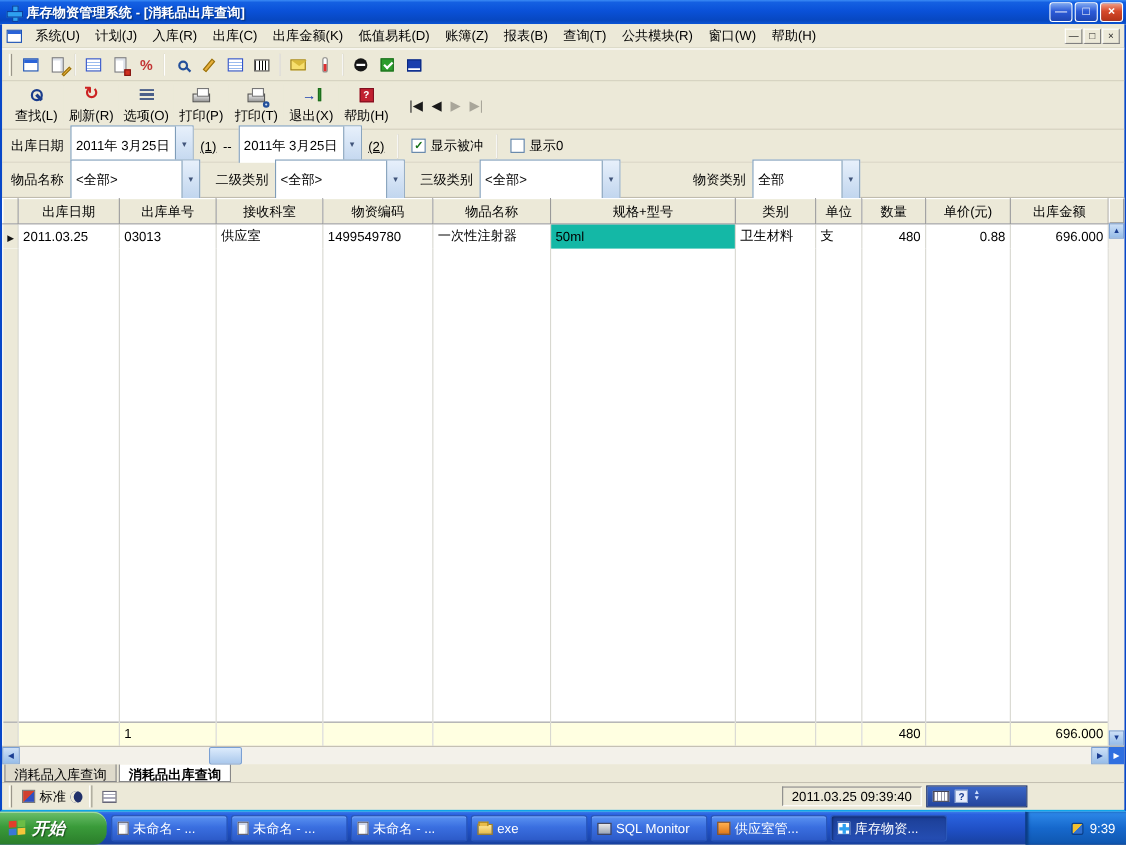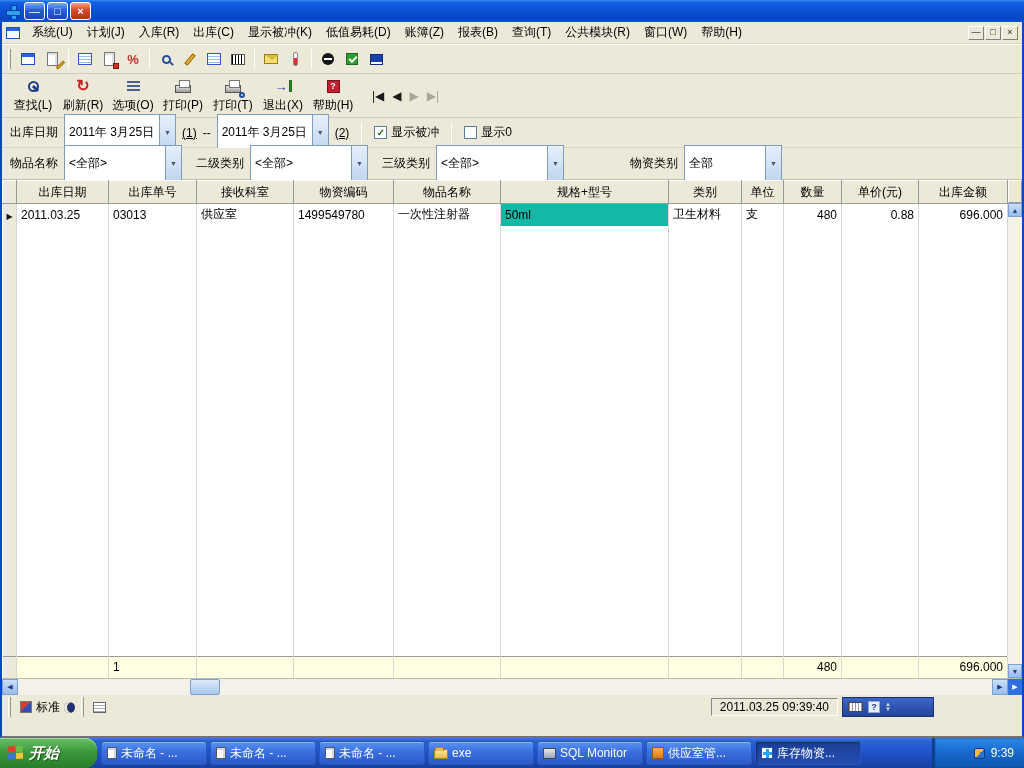--- a/index.html
+++ b/index.html
@@ -15,21 +15,21 @@
   .app-icon { width:15px; height:15px; position:relative; margin:0 4px 0 2px; }
   .app-icon::before { content:""; position:absolute; left:6px; top:1px; width:4px; height:13px; background:#2ea0f0; border:1px solid #0c3e9e; }
   .app-icon::after { content:""; position:absolute; left:1px; top:6px; width:13px; height:4px; background:#2ea0f0; border:1px solid #0c3e9e; }
   .title-text { font-weight:bold; text-shadow:1px 1px 1px #04327e; flex:1; white-space:nowrap; }
   .win-btns { display:flex; gap:2px; }
   .wbtn { width:21px; height:18px; border:1px solid #fff; border-radius:3px; color:#fff; font-size:11px; line-height:15px;
     background:linear-gradient(180deg,#7fa8f0,#2c5bd8 45%,#1e46b4); cursor:default; text-align:center; font-family:"Liberation Sans",sans-serif;}
   .wbtn.close { background:linear-gradient(180deg,#f1a088,#d6492a 45%,#b43318); font-weight:bold; }
 
   
-  .frame { flex:1; border-left:2px solid #0847c8; border-right:2px solid #0847c8; border-bottom:2px solid #737373;
+  .frame { flex:1; border-left:2px solid #0847c8; border-right:2px solid #0847c8; border-bottom:2px solid #0ea5e9;
     background:#ECE9D8; display:flex; flex-direction:column; width:1024px; }
 
   
   .menubar { height:22px; display:flex; align-items:center; background:#ECE9D8; border-bottom:1px solid #d8d4c4; padding:0 2px; }
   .menu-form-icon { width:14px; height:12px; border:1px solid #1b52b8; background:linear-gradient(#2a63d8 0,#2a63d8 3px,#fff 3px); margin:0 5px 0 2px; }
   .menu-item { padding:2px 7px; white-space:nowrap; }
   .mdi-btns { margin-left:auto; display:flex; gap:1px; padding-right:2px; }
   .mdibtn { width:16px; height:14px; background:#ECE9D8; border:1px solid; border-color:#fff #808080 #808080 #fff;
     font-size:9px; line-height:11px; text-align:center; color:#222; }
 
@@ -171,36 +171,37 @@
     background:linear-gradient(#2e8aea,#1668cc 50%,#0f56ae); border-left:1px solid #0c3e86; box-shadow:inset 2px 0 2px #0c3e86; color:#fff; }
   .tray-icon { width:11px; height:11px; border-radius:2px; background:linear-gradient(135deg,#f0c030 50%,#3070d0 50%); border:1px solid #0c3e86; }
 </style>
 </head>
 <body>
 
 <div class="app">
 
   <div class="titlebar">
     <span class="app-icon"></span>
+    <span class="title-text">库存物资管理系统 - [消耗品出库查询]</span>
     <span class="win-btns">
       <button class="wbtn">—</button>
       <button class="wbtn">□</button>
       <button class="wbtn close">×</button>
     </span>
   </div>
 
   <div class="frame">
 
     <div class="menubar">
       <span class="menu-form-icon"></span>
       <span class="menu-item">系统(U)</span>
       <span class="menu-item">计划(J)</span>
       <span class="menu-item">入库(R)</span>
       <span class="menu-item">出库(C)</span>
-      <span class="menu-item">显示被冲(K)</span>
+      <span class="menu-item">出库金额(K)</span>
       <span class="menu-item">低值易耗(D)</span>
       <span class="menu-item">账簿(Z)</span>
       <span class="menu-item">报表(B)</span>
       <span class="menu-item">查询(T)</span>
       <span class="menu-item">公共模块(R)</span>
       <span class="menu-item">窗口(W)</span>
       <span class="menu-item">帮助(H)</span>
       <span class="mdi-btns">
         <span class="mdibtn">—</span>
         <span class="mdibtn">□</span>
@@ -450,20 +451,24 @@
 
     <div class="hscroll">
       <div class="hs-btn">◀</div>
       <div class="hs-track">
         <div class="hs-thumb"></div>
       </div>
       <div class="hs-btn">▶</div>
       <div class="hs-corner">▶</div>
     </div>
 
+    <div class="tabrow">
+      <span class="tab">消耗品入库查询</span>
+      <span class="tab active">消耗品出库查询</span>
+    </div>
 
     <div class="statusbar">
       <span class="grip"></span>
       <span class="ic-palette"></span>
       <span>标准</span>
       <span class="ic-moon"></span>
       <span class="grip"></span>
       <span class="ic-grid2"></span>
       <span class="status-spacer"></span>
       <span class="status-panel">2011.03.25 09:39:40</span>

